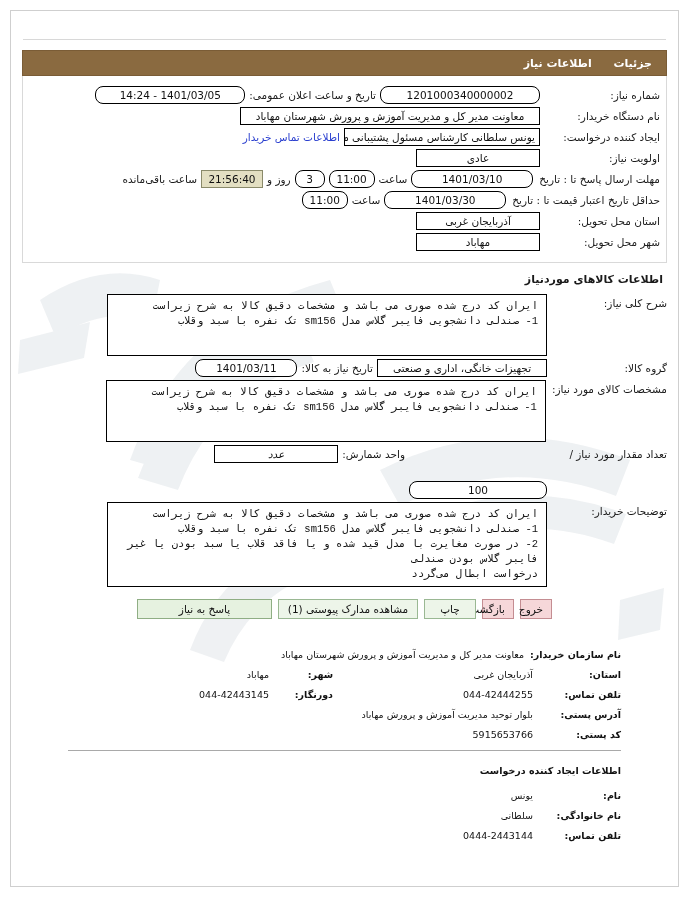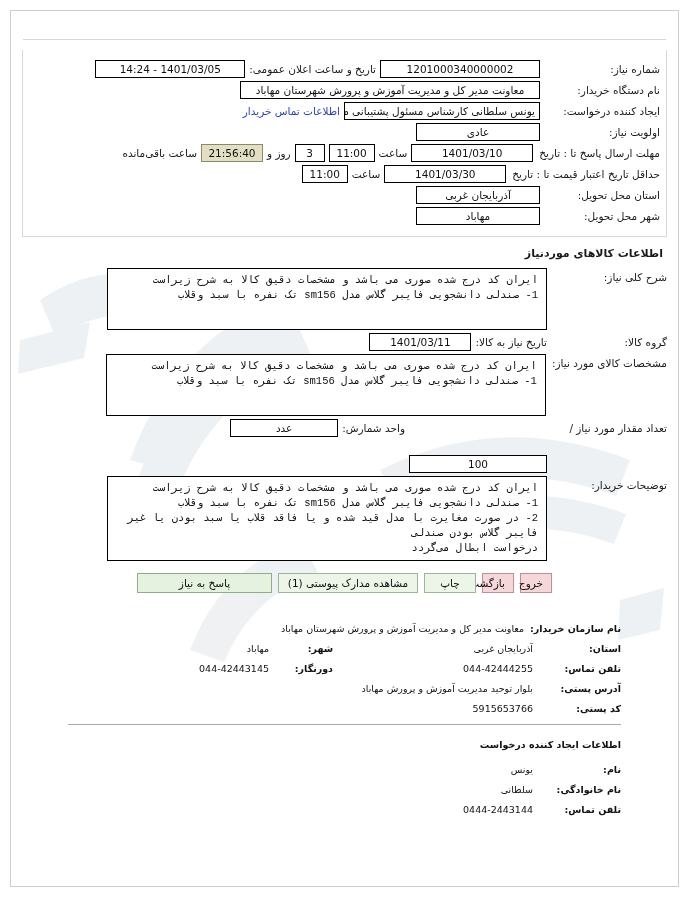--- a/index.html
+++ b/index.html
@@ -109,35 +109,35 @@
     min-height: 15px;
     line-height: 14px;
     font-size: 10.5px;
     padding: 1px 4px;
     box-sizing: border-box;
     text-align: center;
     white-space: nowrap;
     overflow: hidden;
     color: #111;
   }
-  .box.num { font-family: "DejaVu Sans", "Liberation Sans", sans-serif; }
+  .box.num { font-family: "DejaVu Sans", "Liberation Sans", sans-serif; border-radius: 8px; }
 
   .w-need   { width: 160px; }
   .w-date   { width: 150px; }
   .w-org    { width: 300px; }
   .w-creator{ width: 196px; text-align: right; }
   .w-prio   { width: 124px; }
   .w-dt     { width: 122px; }
   .w-time   { width: 46px; }
   .w-prov   { width: 124px; }
   .w-days   { width: 30px; }
   .w-group  { width: 170px; }
   .w-needdate { width: 102px; }
   .w-qty    { width: 138px; margin-top: 36px; }
-  .w-unit   { width: 108px; }
+  .w-unit   { width: 124px; font-style: italic; }
 
   .inline-lbl {
     font-size: 10.5px;
     padding-top: 3px;
     white-space: nowrap;
     color: #1a1a1a;
   }
 
   .link {
     color: #2a3fcf;
@@ -289,20 +289,25 @@
       <path d="M380 470 q120 -60 250 -10 l-14 36 q-112 -42 -216 10 z"></path>
       <path d="M420 520 q100 -46 206 -6 l-12 30 q-92 -34 -182 6 z"></path>
       <path d="M620 600 l44 -12 -4 42 -42 10 z"></path>
       <path d="M300 540 q-80 30 -110 110 l34 12 q28 -66 94 -90 z"></path>
     </g>
   </svg>
 </div>
 
 <div class="content">
 
+  <div class="section-bar">
+    <span>جزئیات</span>
+    <span class="tab-sep"></span>
+    <span>اطلاعات نیاز</span>
+  </div>
 
   <div class="panel">
 
     <div class="row">
       <div class="lbl">شماره نیاز:</div>
       <div class="fields">
         <div class="box w-need num">1201000340000002</div>
         <div class="inline-lbl">تاریخ و ساعت اعلان عمومی:</div>
         <div class="box w-date num">1401/03/05 - 14:24</div>
       </div>
@@ -374,20 +379,21 @@
     <div class="lbl">شرح کلی نیاز:</div>
     <div class="fields">
       <div class="area tall3">ایران کد درج شده صوری می باشد و مشخصات دقیق کالا به شرح زیراست
 1- صندلی  دانشجویی فایبر گلاس مدل sm156 تک نفره با سبد وقلاب</div>
     </div>
   </div>
 
   <div class="row">
     <div class="lbl">گروه کالا:</div>
     <div class="fields">
+      <div class="box w-group">تجهیزات خانگی، اداری و صنعتی</div>
       <div class="inline-lbl">تاریخ نیاز به کالا:</div>
       <div class="box w-needdate num">1401/03/11</div>
     </div>
   </div>
 
   <div class="row">
     <div class="lbl">مشخصات کالای مورد نیاز:</div>
     <div class="fields">
       <div class="area tall3">ایران کد درج شده صوری می باشد و مشخصات دقیق کالا به شرح زیراست
 1- صندلی  دانشجویی فایبر گلاس مدل sm156 تک نفره با سبد وقلاب</div>

